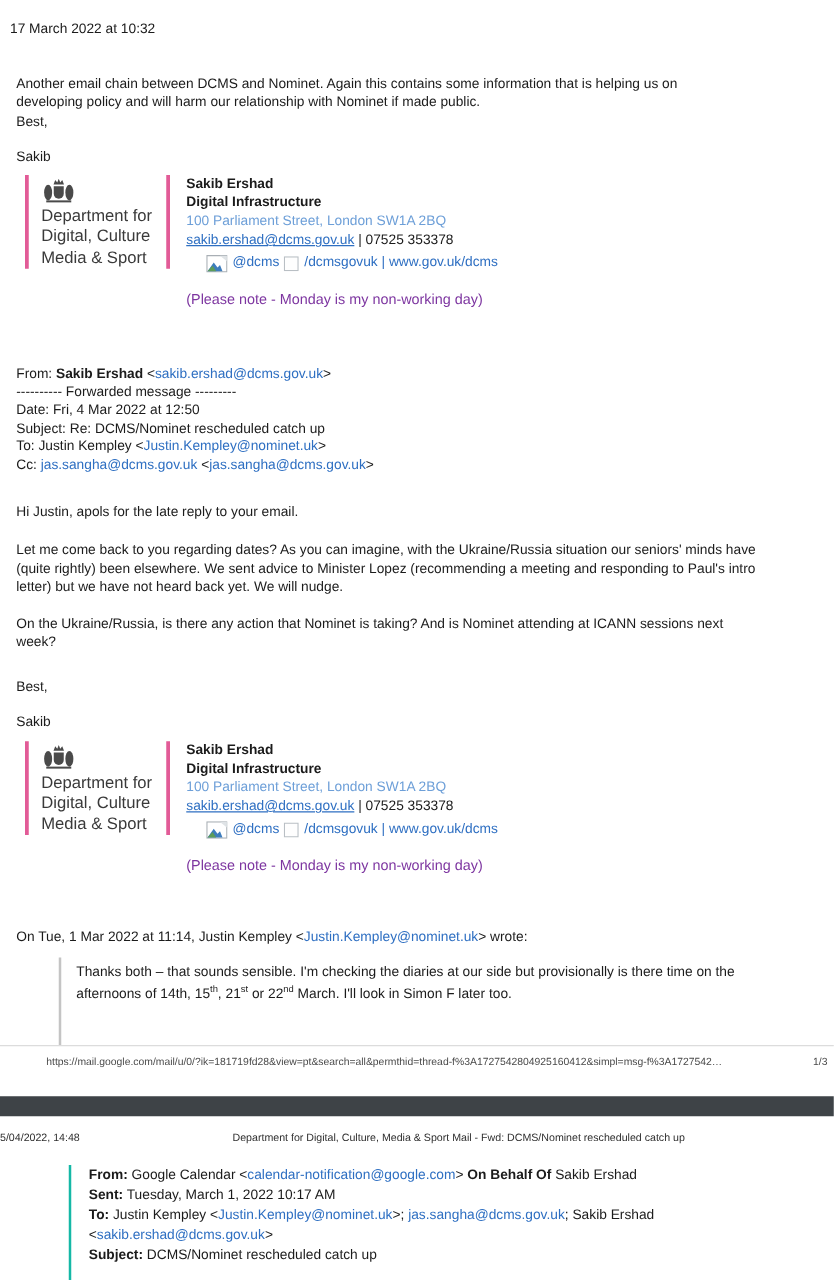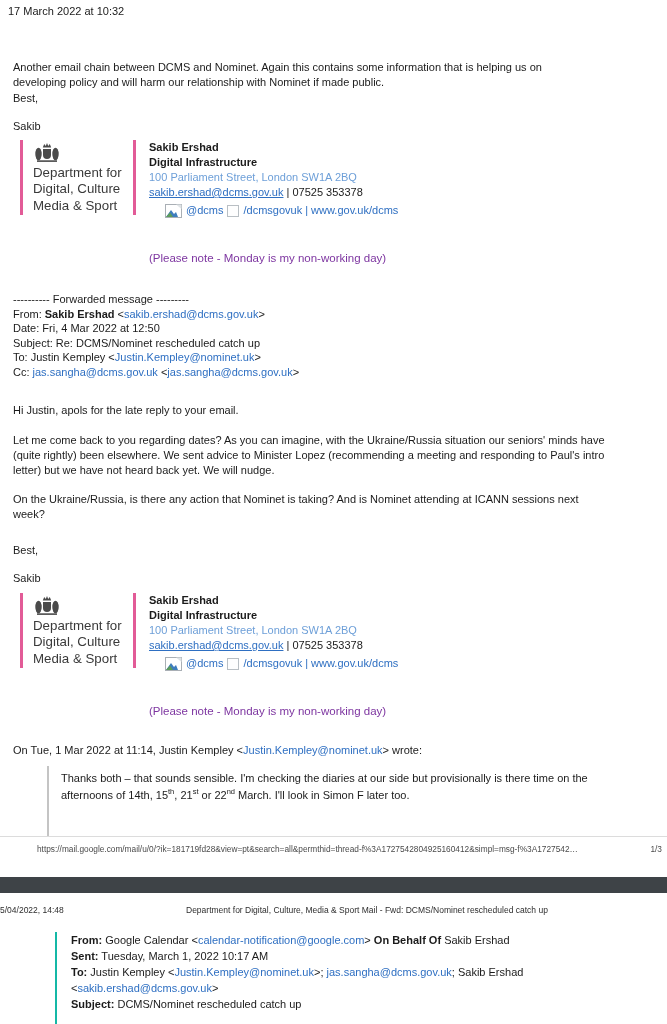--- a/index.html
+++ b/index.html
@@ -11,21 +11,21 @@
     font-size: 11px;
     color: #1b1b1b;
     overflow: hidden;
   }
   .abs { position: absolute; }
 
   
   .s-header { top:5px; left:8px; right:7px; display:flex; justify-content:space-between; align-items:flex-start; }
   .h-line { line-height:15px; }
   .bold { font-weight:bold; }
-  .h-date { white-space:nowrap; }
+  .h-date { white-space:nowrap;margin-top:12px; }
 
   
   .s-para1 { top:60px; left:13px; width:575px; line-height:15.4px; }
   .s-best1 { top:92px; left:13px; }
   .s-sakib1 { top:120px; left:13px; }
   .s-hp1 { top:404px; left:13px; }
   .s-hp2 { top:433px; left:13px; width:600px; line-height:15px; }
   .s-hp3 { top:492px; left:13px; width:590px; line-height:15px; }
   .s-best2 { top:544px; left:13px; }
   .s-sakib2 { top:572px; left:13px; }
@@ -41,21 +41,21 @@
   .sig { display:flex; align-items:flex-start; }
   .sig-logo { display:flex; }
   .bar-v { width:3px; height:75px; background:#e25b97; }
   .logo-inner { padding:0 9px 0 10px; width:110px; }
   .crest { display:block; margin:1px 0 2px 1px; }
   .logo-line { font-size:13.3px; line-height:16.4px; color:#3a3a3a; white-space:nowrap; }
   .sig-details { margin-left:13px; line-height:15px; }
   .sig-social { display:flex; align-items:center; margin-top:3px;margin-left:16px; }
   .sig-social .icon { display:inline-flex; }
   .soc-txt { color:#2e6fc2; margin:0 4px 0 4px; }
-  .sig-note { margin-top:33px; color:#7d35a0; font-size:11.5px; }
+  .sig-note { margin-top:15px; color:#7d35a0; font-size:11.5px; }
 
   
   .s-fwd { top:292px; left:13px; line-height:14.6px; }
 
   
   .s-qintro { top:744px; left:13px; }
   .s-quote { top:766px; left:47px; width:592px; height:70px; border-left:2px solid #c4c4c4; padding:4px 0 0 12px; line-height:17px; }
   .s-quote .inner { width:570px; }
   sup { font-size:7.5px; vertical-align:super; line-height:0; }
 
@@ -121,22 +121,22 @@
             <rect x="0.5" y="0.5" width="11" height="11" fill="#fefefe" stroke="#b9bfc4"></rect>
           </svg>
       </span>
       <a class="soc-txt">/dcmsgovuk | www.gov.uk/dcms</a>
     </div>
     <div class="sig-note">(Please note - Monday is my non-working day)</div>
   </div>
 </div>
 
 <div class="abs s-fwd">
+  <div><span>From: </span><span class="bold">Sakib Ershad</span><span> &lt;</span><a class="lnk">sakib.ershad@dcms.gov.uk</a><span>&gt;</span></div>
   <div>---------- Forwarded message ---------</div>
-  <div><span>From: </span><span class="bold">Sakib Ershad</span><span> &lt;</span><a class="lnk">sakib.ershad@dcms.gov.uk</a><span>&gt;</span></div>
   <div>Date: Fri, 4 Mar 2022 at 12:50</div>
   <div>Subject: Re: DCMS/Nominet rescheduled catch up</div>
   <div><span>To: Justin Kempley &lt;</span><a class="lnk">Justin.Kempley@nominet.uk</a><span>&gt;</span></div>
   <div><span>Cc: </span><a class="lnk">jas.sangha@dcms.gov.uk</a><span> &lt;</span><a class="lnk">jas.sangha@dcms.gov.uk</a><span>&gt;</span></div>
 </div>
 
 <div class="abs s-hp1">Hi Justin, apols for the late reply to your email.</div>
 <div class="abs s-hp2">Let me come back to you regarding dates? As you can imagine, with the Ukraine/Russia situation our seniors' minds have (quite rightly) been elsewhere. We sent advice to Minister Lopez (recommending a meeting and responding to Paul's intro letter) but we have not heard back yet. We will nudge.</div>
 <div class="abs s-hp3">On the Ukraine/Russia, is there any action that Nominet is taking? And is Nominet attending at ICANN sessions next week?</div>
 <div class="abs s-best2">Best,</div>

